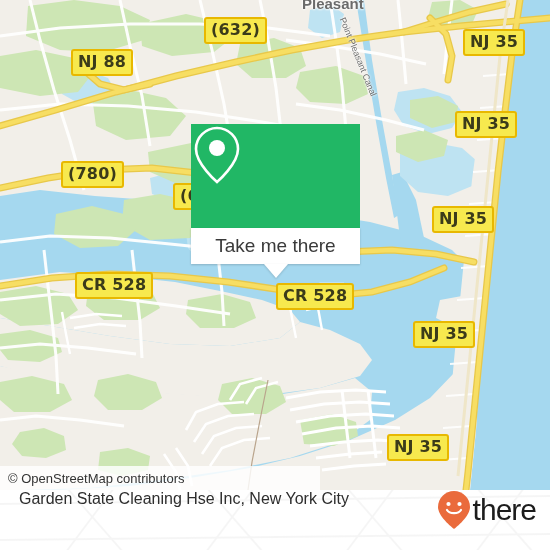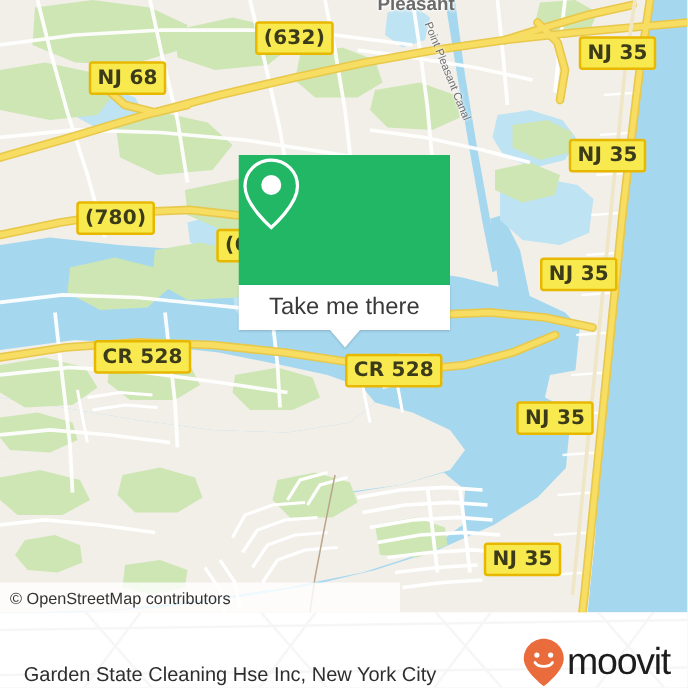--- a/index.html
+++ b/index.html
@@ -79,21 +79,21 @@
     position:absolute; left:0; top:466px; height:24px; width:320px;
     background:rgba(255,255,255,.82);
     display:flex; align-items:center;text-align:center;
   }
   #attribution span { font-size:13px; color:#333; padding-left:8px; }
 
   
   #footer {
     position:absolute; left:0; top:490px; width:550px; height:60px;
     background:#ffffff; overflow:hidden;
-    display:flex; align-items:flex-end; justify-content:space-between;
+    display:flex; align-items:flex-start; justify-content:space-between;
   }
   #footer-wm { position:absolute; left:0; top:0; width:550px; height:60px; opacity:.5; }
   #footer-title {
     position:relative; font-size:16px; color:#2e2e2e;
     padding-left:19px; white-space:nowrap;
   }
   #brand { position:relative; display:flex; align-items:center; padding-right:14px; gap:2px; }
   #brand-text { font-size:30px; color:#1c1c1c; letter-spacing:-1px; font-weight:normal; }
 </style>
 </head>
@@ -274,21 +274,21 @@
           <path d="M268,380 L260,420 L252,462 L248,490"></path>
         </g>
       </g>
     </svg>
 
     <div class="placelabel" style="left:302px; top:-5px;">Pleasant</div>
 
     <div class="canal-label" style="left:347px; top:16px; transform:rotate(68deg);">Point Pleasant Canal</div>
 
     <div class="shield" style="left:204px; top:17px;">(632)</div>
-    <div class="shield" style="left:71px;  top:49px;">NJ 68</div>
+    <div class="shield" style="left:71px;  top:49px;">NJ 88</div>
     <div class="shield" style="left:463px; top:29px;">NJ 35</div>
     <div class="shield" style="left:455px; top:111px;">NJ 35</div>
     <div class="shield" style="left:61px;  top:161px;">(780)</div>
     <div class="shield" style="left:173px; top:183px;">(6</div>
     <div class="shield" style="left:432px; top:206px;">NJ 35</div>
     <div class="shield" style="left:75px;  top:272px;">CR 528</div>
     <div class="shield" style="left:276px; top:283px;">CR 528</div>
     <div class="shield" style="left:413px; top:321px;">NJ 35</div>
     <div class="shield" style="left:387px; top:434px;">NJ 35</div>
 
@@ -328,17 +328,17 @@
 
     <div id="footer-title">Garden State Cleaning Hse Inc, New York City</div>
 
     <div id="brand">
       <svg width="34" height="40" viewBox="0 0 34 40">
         <path d="M17 1 C8.2 1 1 8.2 1 17 C1 27 17 39 17 39 C17 39 33 27 33 17 C33 8.2 25.8 1 17 1 Z" fill="#EA6B3C"></path>
         <circle cx="11.5" cy="14" r="2.1" fill="#ffffff"></circle>
         <circle cx="22.5" cy="14" r="2.1" fill="#ffffff"></circle>
         <path d="M10 20 C12.5 24.2 21.5 24.2 24 20" stroke="#ffffff" stroke-width="2.2" fill="none" stroke-linecap="round"></path>
       </svg>
-      <span id="brand-text">moovit</span>
+      <span id="brand-text">there</span>
     </div>
   </div>
 
 </div>
 
 </body></html>

